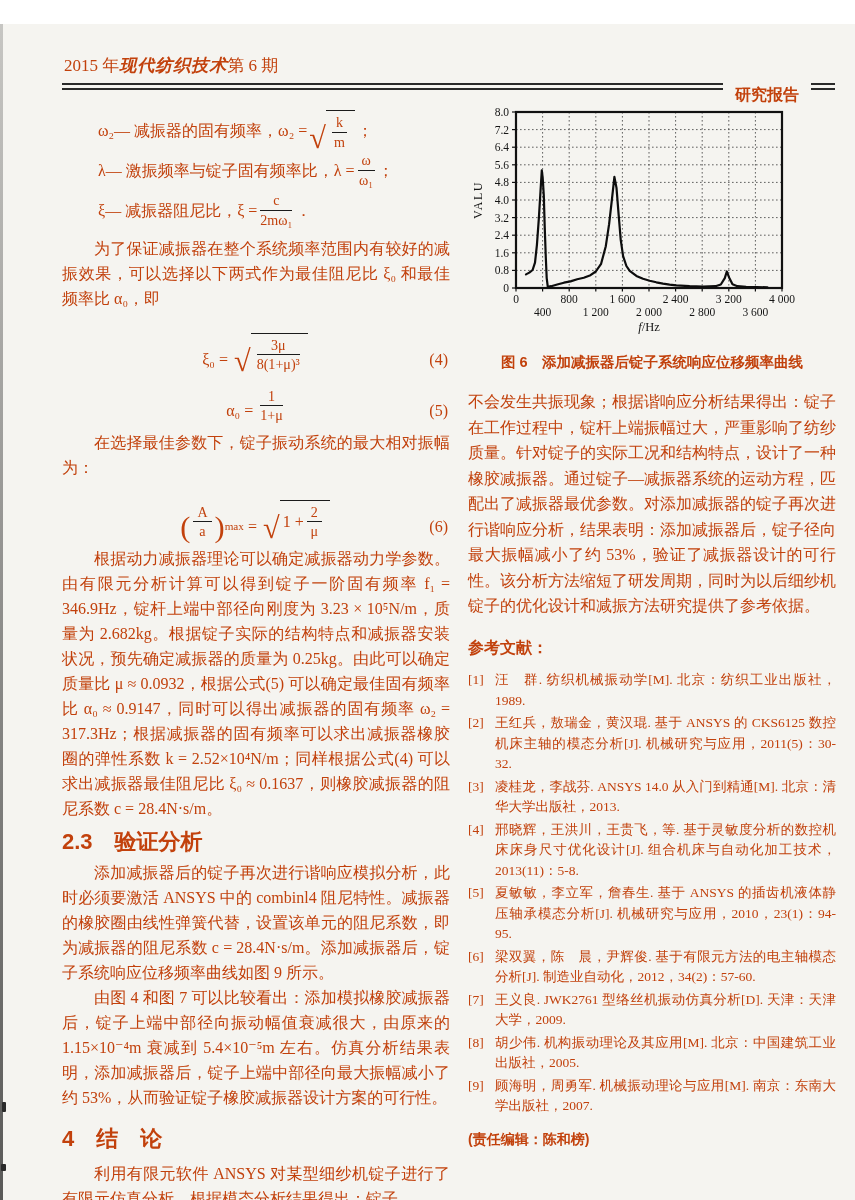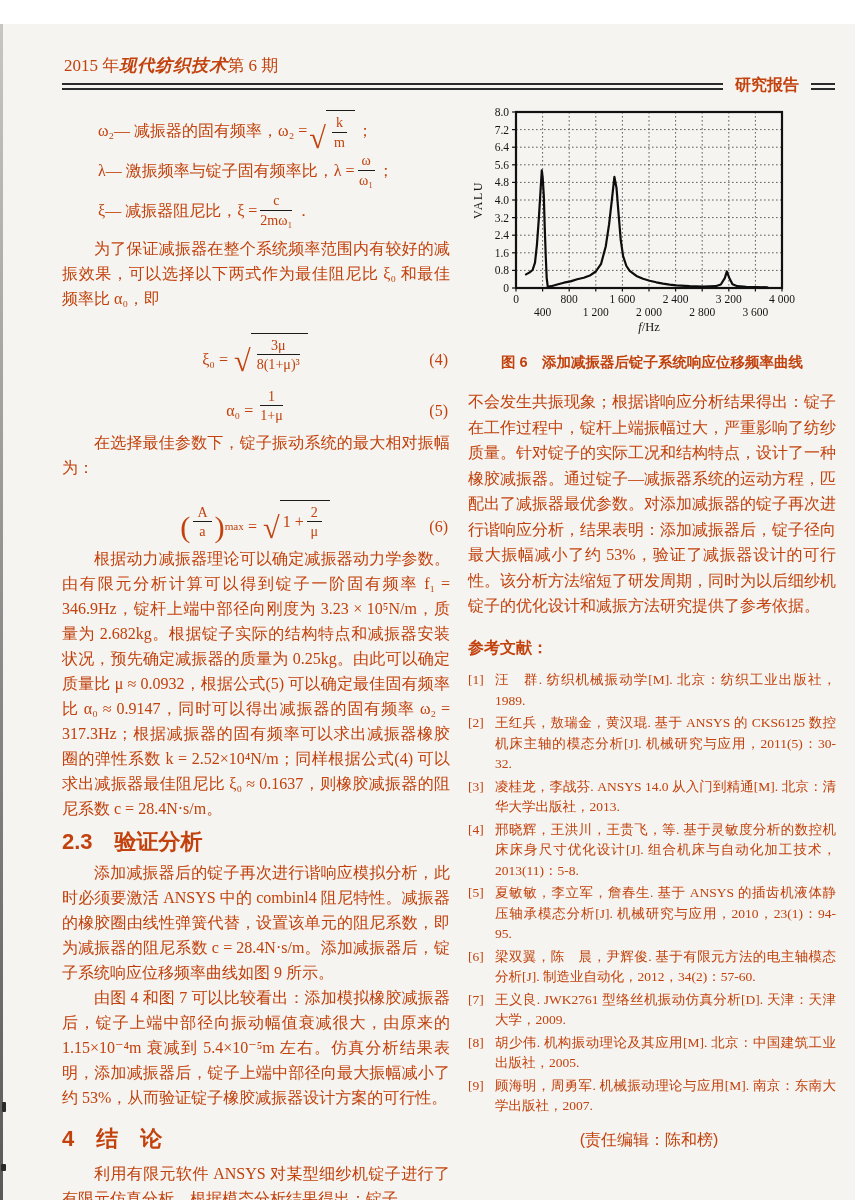--- a/index.html
+++ b/index.html
@@ -13,21 +13,21 @@
   .scan-edge-left{position:absolute;left:0;top:0;width:3px;height:100%;
     background:linear-gradient(180deg,rgba(60,60,60,.25) 0%,rgba(40,40,40,.45) 40%,rgba(20,20,20,.7) 100%);}
   .scan-edge-bottom{position:absolute;left:0;bottom:0;width:100%;height:9px;
     background:linear-gradient(0deg,rgba(110,110,110,.35),rgba(110,110,110,0));}
   .speck{position:absolute;background:#2a2a2a;border-radius:1px;}
   
   .hdr-title{position:absolute;left:64px;top:30px;font-size:17px;white-space:nowrap;}
   .hdr-title .script{font-style:italic;font-weight:bold;letter-spacing:1px;}
   .hdr-rule{position:absolute;left:62px;right:20px;top:59px;height:3px;
     border-top:2px solid #2a2a2a;border-bottom:2px solid #2a2a2a;}
-  .hdr-label{position:absolute;right:44px;top:49px;font-size:16px;font-weight:bold;
+  .hdr-label{position:absolute;right:44px;top:59px;font-size:16px;font-weight:bold;
     background:#f5f4f0;padding:2px 12px;font-family:"Liberation Sans","DejaVu Sans",sans-serif;}
   
   .col-left{position:absolute;left:62px;top:86px;width:388px;font-size:16px;line-height:25px;}
   .col-right{position:absolute;left:468px;top:80px;width:368px;font-size:16px;line-height:25.5px;}
   p.body{margin:0;text-align:justify;}
   p.indent{text-indent:2em;}
   
   .def-row{height:40px;display:flex;align-items:center;padding-left:36px;white-space:nowrap;}
   .frac{display:inline-flex;flex-direction:column;text-align:center;vertical-align:middle;
     margin:0 3px;font-size:.88em;line-height:1.15;}
@@ -46,22 +46,22 @@
   
   .figure{width:368px;}
   .fig-caption{font-family:"Liberation Sans","DejaVu Sans",sans-serif;font-weight:bold;
     font-size:14.5px;text-align:center;margin:2px 0 14px 0;}
   
   .refs-heading{font-family:"Liberation Sans","DejaVu Sans",sans-serif;font-weight:bold;
     font-size:16px;margin:16px 0 10px 0;}
   .ref{position:relative;padding-left:27px;font-size:13.5px;line-height:20.5px;
     text-align:justify;margin-bottom:2px;}
   .ref .marker{position:absolute;left:0;top:0;}
-  .editor-note{font-family:"Liberation Sans","DejaVu Sans",sans-serif;font-weight:normal;
-    font-size:16px;text-align:center;margin-top:10px;padding-right:6px;}
+  .editor-note{font-family:"Liberation Sans","DejaVu Sans",sans-serif;font-weight:bold;
+    font-size:14px;text-align:left;margin-top:10px;padding-right:6px;}
   .page-number{font-size:15px;margin-top:12px;padding-left:22px;}
 </style>
 </head>
 <body>
 
 <div class="page">
 
   <div class="scan-edge-left"></div>
   <div class="scan-edge-bottom"></div>
   <div class="speck" style="left:2px;top:1078px;width:4px;height:10px;"></div>

